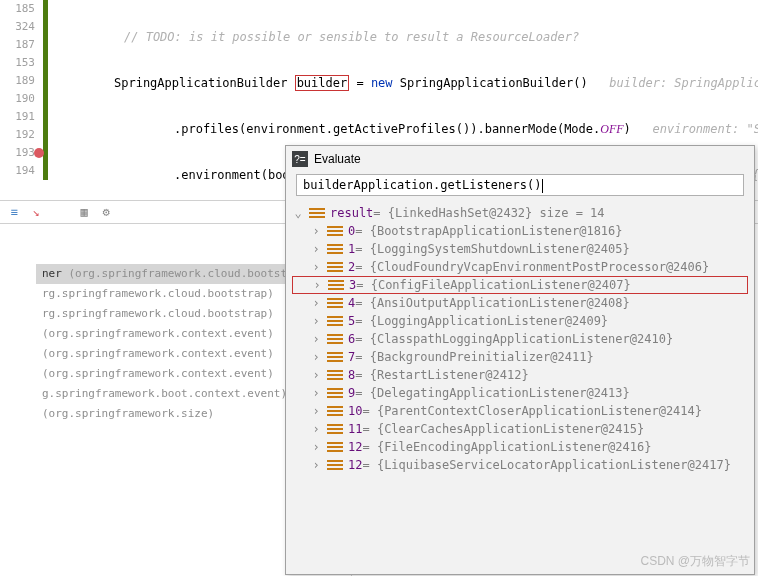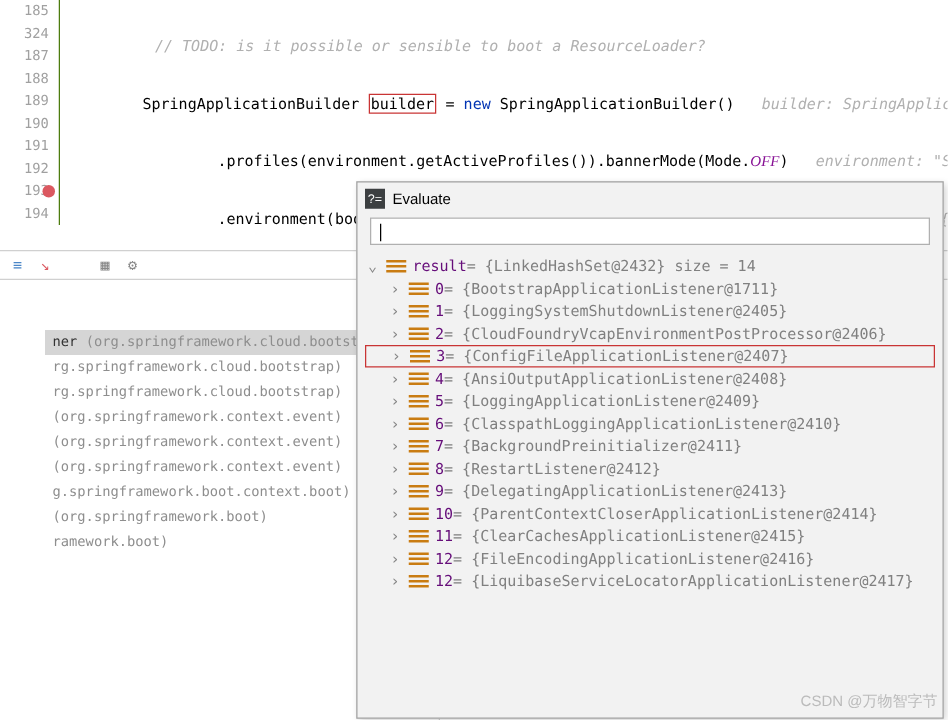--- a/index.html
+++ b/index.html
@@ -1,18 +1,18 @@
 <!DOCTYPE html>
 <html><head>
 <meta charset="utf-8">
 <style>
 * { margin: 0; padding: 0; box-sizing: border-box; }
 body { font-family: "Consolas", "Menlo", monospace; font-size: 12px; background: #fff; overflow: hidden; color: #000; }
 .editor { position: relative; width: 758px; height: 195px; overflow: hidden; }
-.gutter { position: absolute; left: 0; top: 0; width: 48px; background: #fff; border-right: 1px solid #4d7c0f; }
+.gutter { position: absolute; left: 0; top: 0; width: 48px; background: #fff; border-right: 5px solid #4d7c0f; }
 .gutter .ln { height: 18px; line-height: 18px; text-align: right; padding-right: 8px; color: #a0a0a0; font-size: 11px; }
 .gutter .bp { position: absolute; left: 34px; width: 10px; height: 10px; border-radius: 50%; background: #db5860; top: 4px; }
 .code { position: absolute; left: 54px; top: 0; right: 0; white-space: pre; }
 .row { height: 18px; line-height: 18px; padding-left: 60px; }
 .cmt { color: #b0b0b0; font-style: italic; }
 .hint { color: #b0b0b0; font-style: italic; }
 .kw { color: #0033b3; }
 .boxed { border: 1px solid #c93434; padding: 0 1px; }
 .const { color: #871094; font-style: italic; font-family: Liberation Serif, serif; }
 .toolbar { position: absolute; left: 0; top: 200px; height: 24px; width: 758px; border-top:1px solid #d0d0d0; border-bottom:1px solid #d0d0d0; background:#fff; display:flex; align-items:center; gap:6px; padding-left:6px;}
@@ -39,30 +39,30 @@
 .watermark { position:absolute; right:8px; bottom:6px; color:#bbb; font-family:"Segoe UI",sans-serif; font-size:12px; z-index:20;}
 </style>
 </head>
 <body>
 
 <div class="editor">
   <div class="gutter">
     <div class="ln">185</div>
     <div class="ln">324</div>
     <div class="ln">187</div>
-    <div class="ln">188</div>
+    <div class="ln">153</div>
     <div class="ln">189</div>
     <div class="ln">190</div>
     <div class="ln">191</div>
     <div class="ln">192</div>
     <div class="ln" style="position:relative">193<span class="bp"></span></div>
     <div class="ln">194</div>
   </div>
   <div class="code">
-    <div class="row" style="padding-left:70px"><span class="cmt">// TODO: is it possible or sensible to boot a ResourceLoader?</span></div>
+    <div class="row" style="padding-left:70px"><span class="cmt">// TODO: is it possible or sensible to result a ResourceLoader?</span></div>
     <div class="row"><span>SpringApplicationBuilder</span> <span class="boxed">builder</span><span> = </span><span class="kw">new</span><span> SpringApplicationBuilder()</span><span class="hint">   builder: SpringApplicati</span></div>
     <div class="row" style="padding-left:120px"><span>.profiles(environment.getActiveProfiles()).bannerMode(Mode.</span><span class="const">OFF</span><span>)</span><span class="hint">   environment: "Star</span></div>
     <div class="row" style="padding-left:120px"><span>.environment(bootstrapEnvironment)</span><span class="hint">   bootstrapEnvironment: "StandardEnvironment {act</span></div>
     
     
     
     
     
     
   </div>
@@ -77,49 +77,48 @@
 </div>
 
 <div class="lower">
   <div class="stackpanel">
     <div class="srow sel"><span>ner</span> <span class="pkg">(org.springframework.cloud.bootstrap</span></div>
     <div class="srow"><span class="pkg">rg.springframework.cloud.bootstrap)</span></div>
     <div class="srow"><span class="pkg">rg.springframework.cloud.bootstrap)</span></div>
     <div class="srow"><span class="pkg">(org.springframework.context.event)</span></div>
     <div class="srow"><span class="pkg">(org.springframework.context.event)</span></div>
     <div class="srow"><span class="pkg">(org.springframework.context.event)</span></div>
-    <div class="srow"><span class="pkg">g.springframework.boot.context.boot)</span></div>
-    <div class="srow"><span class="pkg">(org.springframework.boot)</span></div>
-    <div class="srow"><span class="pkg">ramework.boot)</span></div>
+    <div class="srow"><span class="pkg">g.springframework.boot.context.event)</span></div>
+    <div class="srow"><span class="pkg">(org.springframework.size)</span></div>
   </div>
 </div>
 
 <div class="popup">
   <div class="p-title">
     <span style="width:16px;height:16px;background:#3c3f41;color:#fff;display:inline-flex;align-items:center;justify-content:center;font-size:10px">?=</span>
     <span>Evaluate</span>
   </div>
-  <div class="p-input"><span class="caret"></span></div>
+  <div class="p-input"><span>builderApplication.getListeners()</span><span class="caret"></span></div>
   <div class="tree">
     <div class="trow">
       <span class="arrow">⌄</span>
       <span class="eq">
           <span></span>
         </span>
       <span class="idx" style="font-weight:normal">result</span>
       <span class="val"> = {LinkedHashSet@2432}  size = 14</span>
     </div>
     <div id="tree-items">
         <div class="trow" style="padding-left: 18px;">
           <span class="arrow">›</span>
           <span class="eq">
             <span></span>
           </span>
           <span class="idx">0</span>
-          <span class="val"> = {BootstrapApplicationListener@1711}</span>
+          <span class="val"> = {BootstrapApplicationListener@1816}</span>
         </div>
         <div class="trow" style="padding-left: 18px;">
           <span class="arrow">›</span>
           <span class="eq">
             <span></span>
           </span>
           <span class="idx">1</span>
           <span class="val"> = {LoggingSystemShutdownListener@2405}</span>
         </div>
         <div class="trow" style="padding-left: 18px;">

